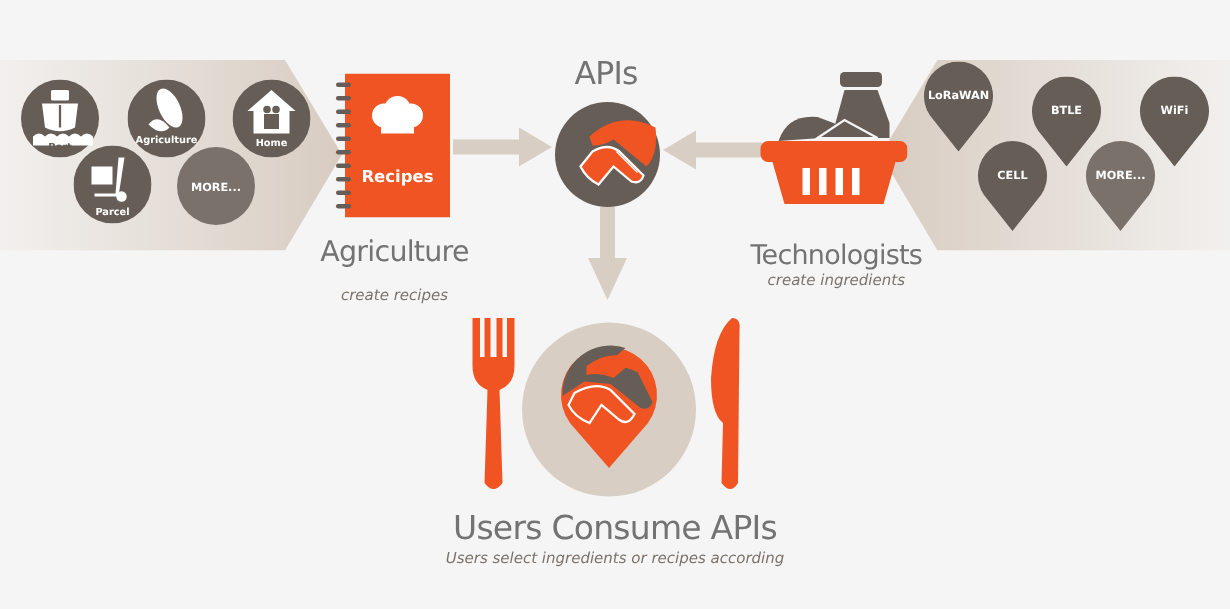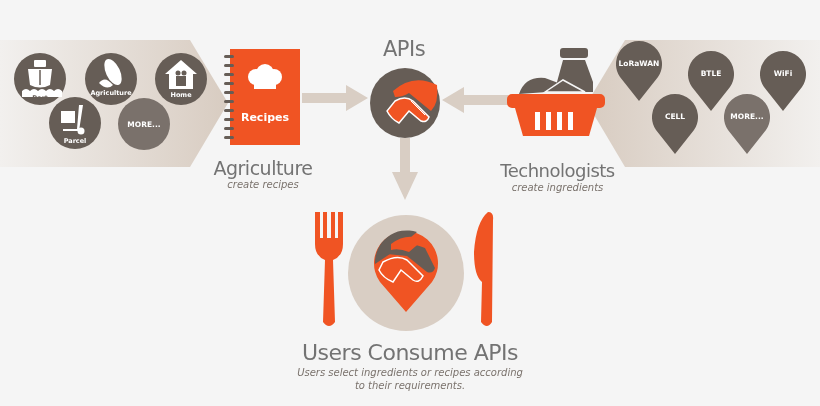--- a/index.html
+++ b/index.html
@@ -129,21 +129,21 @@
 </div>
 
 <div class="abs" style="left:390px;top:138px;width:30px;height:64px;">
   <svg width="30" height="64">
       <polygon points="10,0 20,0 20,34 28,34 15,62 2,34 10,34" fill="#d9cec4"></polygon>
     </svg>
 </div>
 
 <div class="abs" style="left:203px;top:158px;width:120px;text-align:center;">
   <div class="title" style="font-size:19px;line-height:20px;">Agriculture</div>
-  <div class="sub" style="margin-top:1px;">create recipes</div>
+  <div class="sub" style="margin-top:14px;">create recipes</div>
 </div>
 
 <div class="abs" style="left:490px;top:160px;width:135px;text-align:center;">
   <div class="title" style="font-size:18px;line-height:22px;">Technologists</div>
   <div class="sub">create ingredients</div>
 </div>
 
 <div class="abs" style="left:585px;top:40px;width:235px;height:127px;">
   <svg width="235" height="127">
     <defs>
@@ -225,14 +225,13 @@
 
 <div class="abs" style="left:472px;top:212px;width:22px;height:118px;">
   <svg width="22" height="118">
     <path d="M16 0 Q22 0 21 8 L20 110 Q15 118 9 110 L10 70 Q2 64 2 40 Q4 10 16 0 Z" fill="#f05423"></path>
   </svg>
 </div>
 
 <div class="abs" style="left:260px;top:340px;width:300px;text-align:center;">
   <div class="title" style="font-size:22px;line-height:26px;">Users Consume APIs</div>
   <div class="sub" style="font-size:10px;line-height:13px;font-style:italic;">Users select ingredients or recipes according</div>
-  <div class="sub" style="font-size:10px;line-height:13px;">to their requirements.</div>
 </div>
 
 </body></html>

